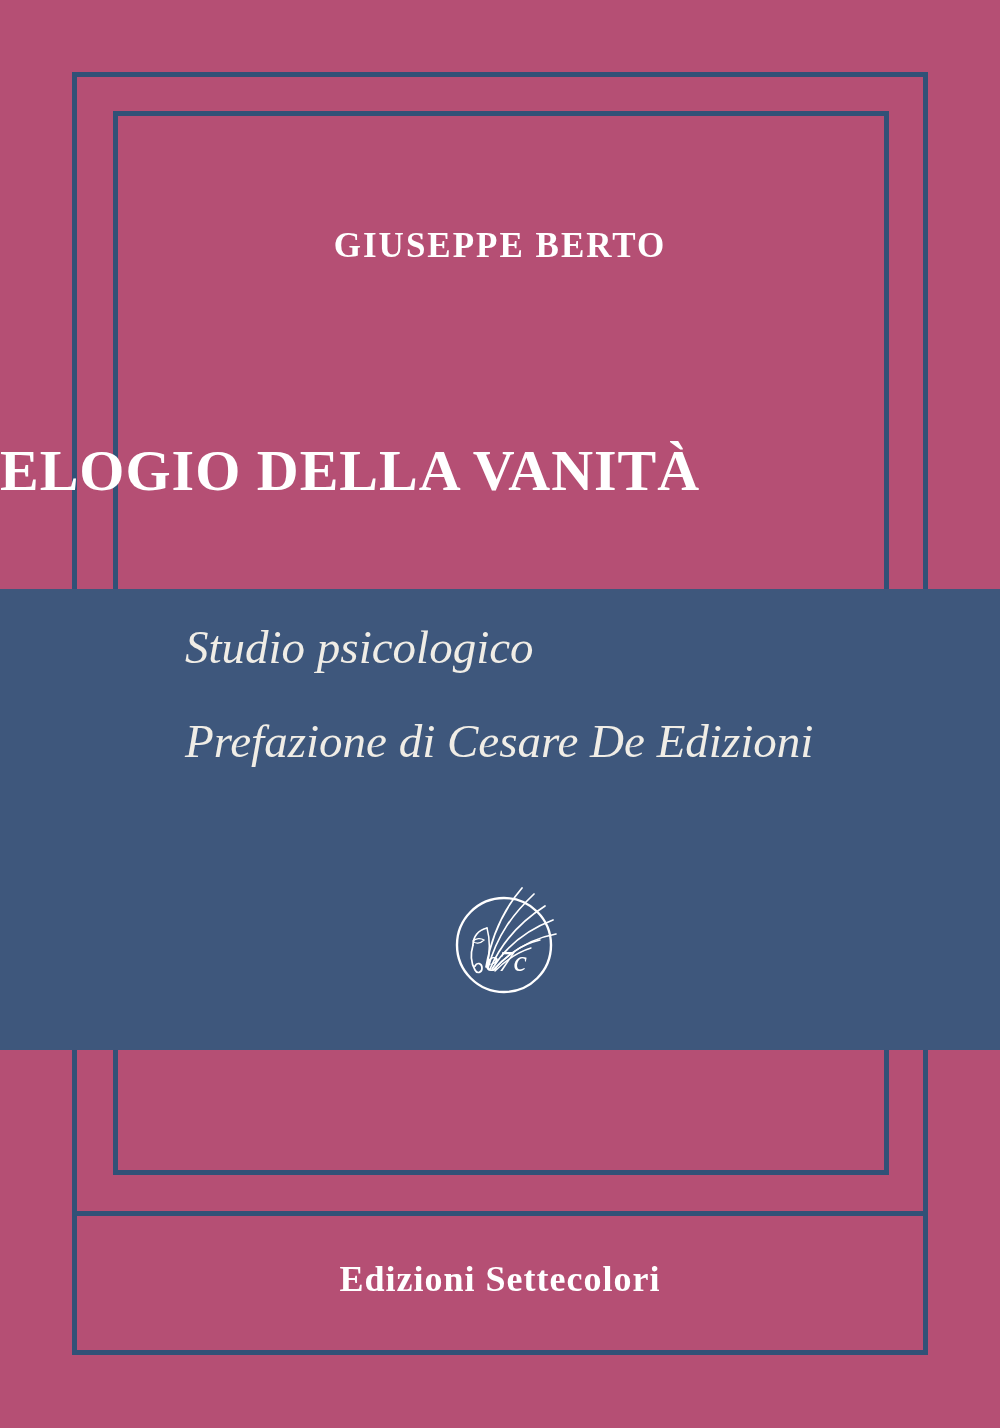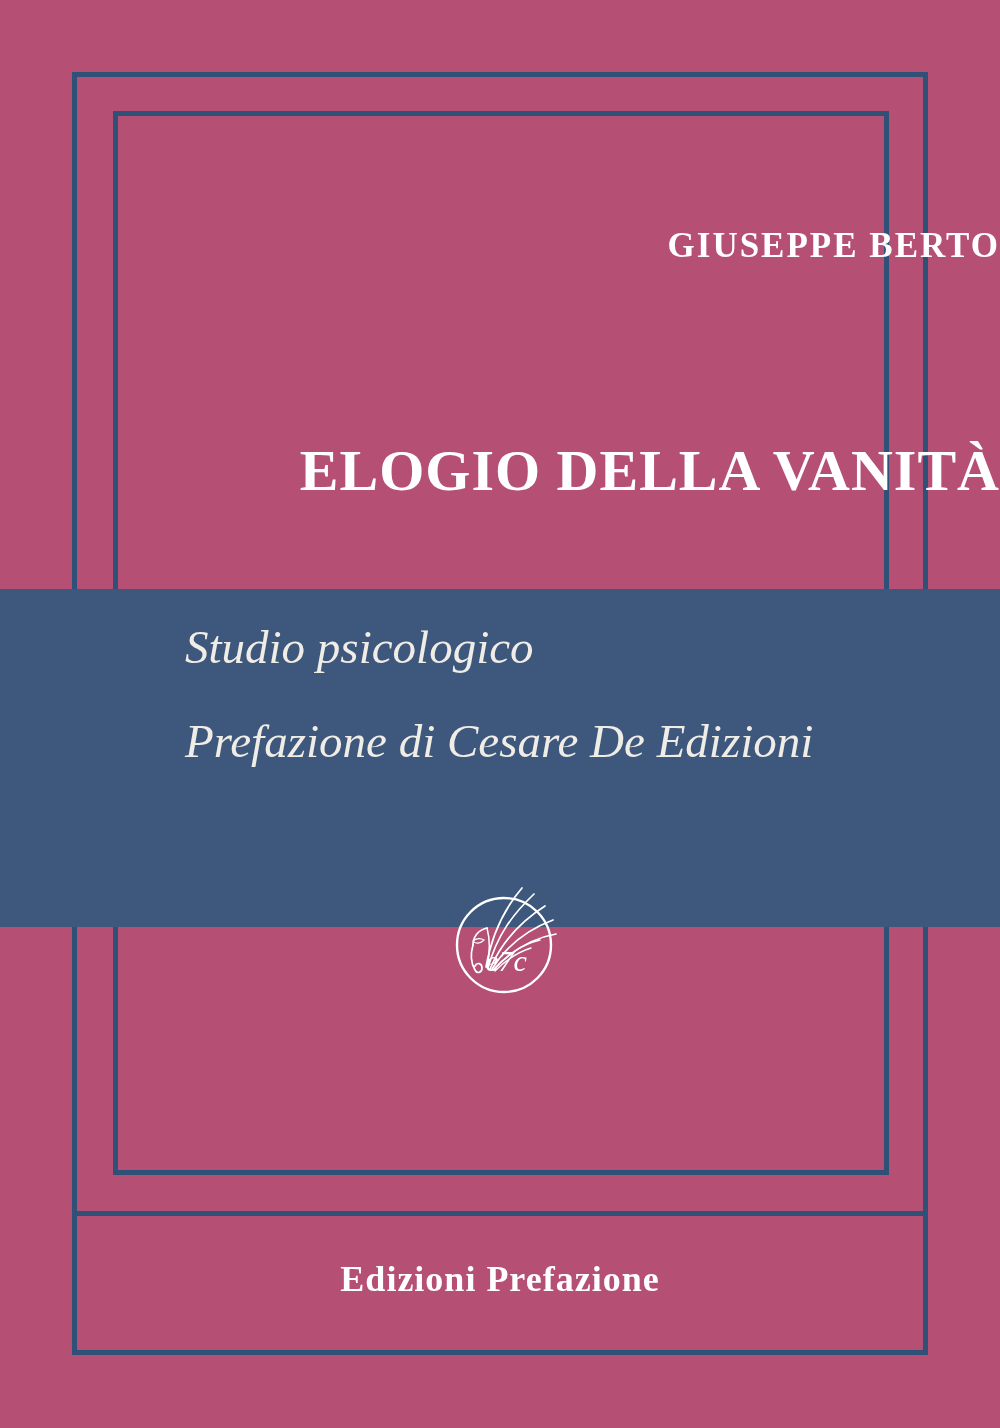--- a/index.html
+++ b/index.html
@@ -26,38 +26,38 @@
   .frame-outer{left:72px;top:72px;width:856px;height:1283px;}
   .frame-inner{left:113px;top:111px;width:776px;height:1064px;}
   .divider{
     position:absolute;
     left:72px;top:1211px;width:856px;height:5px;
     background:var(--border);
   }
   .author{
     position:absolute;
     left:0;top:226px;width:1000px;
-    text-align:right;
+    text-align:center;
     color:var(--title-text);
     font-size:35px;font-weight:700;
     letter-spacing:2px;
     z-index:3;
   }
   .title{
     position:absolute;
     left:0;top:437px;width:1000px;
-    text-align:right;
+    text-align:left;
     color:var(--title-text);
     font-size:58px;font-weight:700;
     letter-spacing:1px;
     z-index:3;
   }
   .band{
     position:absolute;
-    left:0;top:589px;width:1000px;height:338px;
+    left:0;top:589px;width:1000px;height:461px;
     background:var(--band);
     z-index:2;
   }
   .band-text{
     position:absolute;
     left:185px;top:22px;
     color:var(--band-text);
     font-style:italic;
     font-size:47px;
     line-height:72px;
@@ -115,15 +115,15 @@
       <path d="M53,88 C63,78 73,70 89,65" stroke-width="1.4"></path>
 
       <path d="M45,45 C36,47 31,54 31,62" stroke-width="1.7"></path>
       <path d="M31,58 C34,55 39,55 42,57 C38,61 33,61 31,58 Z" stroke-width="1.3"></path>
       <path d="M45,45 C48,56 48,70 45,84" stroke-width="1.5"></path>
       <path d="M31,62 C28,72 29,80 33,87 C35,91 40,90 40,85 C40,80 35,79 33,83" stroke-width="1.7"></path>
     </g>
     <text x="64" y="88" text-anchor="middle" font-family="Liberation Serif, serif" font-style="italic" font-size="30" fill="#ffffff">e7c</text>
   </svg>
 
-  <div class="publisher">Edizioni Prefazione</div>
+  <div class="publisher">Edizioni Settecolori</div>
 
 </div>
 
 </body></html>

